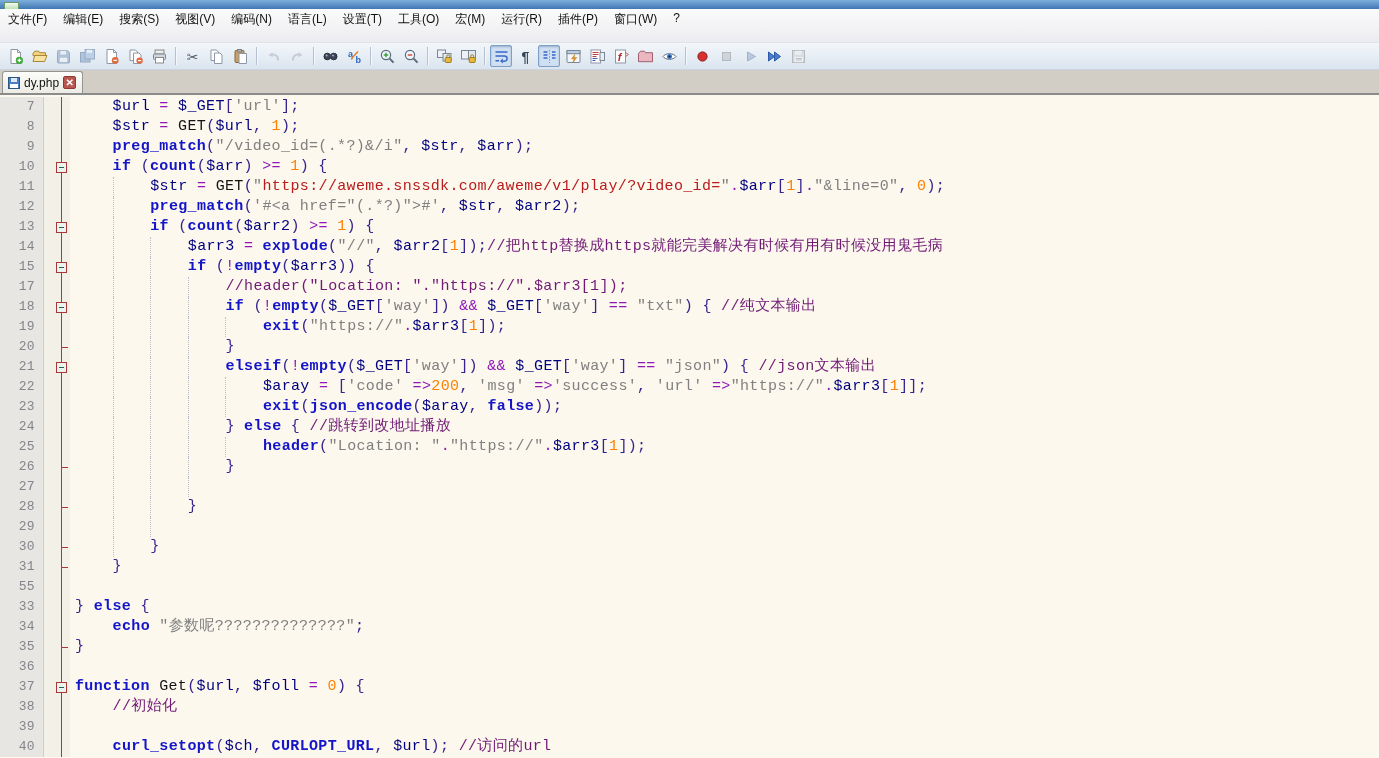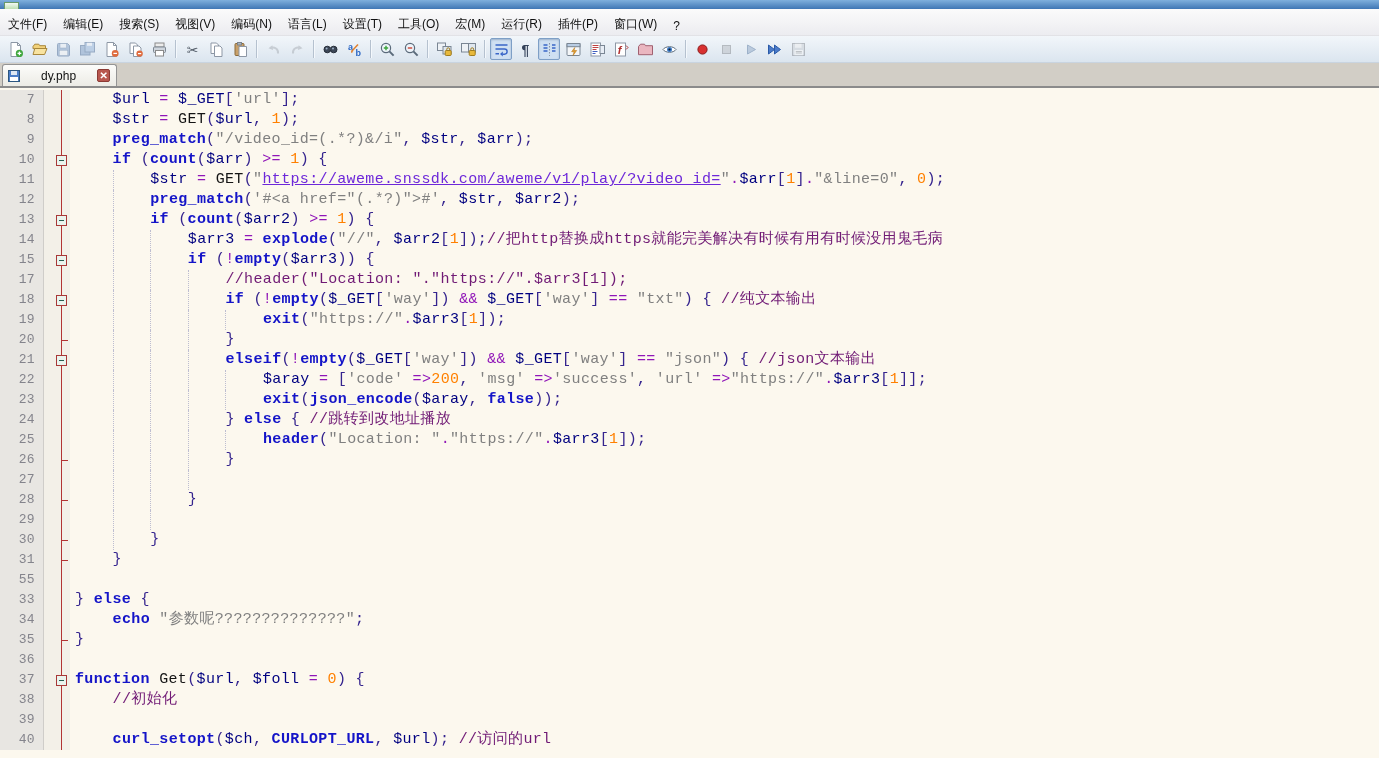--- a/index.html
+++ b/index.html
@@ -7,43 +7,43 @@
               font-family:"Liberation Sans", sans-serif; }
 
   
   .title-strip { height:9px; background:linear-gradient(#7fb0dd,#3f76b4);
                  position:relative; }
   .title-strip .app-ico { position:absolute; left:4px; top:2px; width:15px; height:7px;
                  background:linear-gradient(#f4f9f4,#bfe0b4); border:1px solid #6a9a6a;
                  border-bottom:none; }
 
   
-  .menubar { height:27px; background:linear-gradient(#fbfbfb,#ececf0);
-             display:flex; align-items:flex-end; font-size:12px; color:#111;
+  .menubar { height:34px; background:linear-gradient(#fbfbfb,#ececf0);
+             display:flex; align-items:flex-start; font-size:12px; color:#111;
              border-bottom:1px solid #e2e2e6; }
   .mi { padding:2px 8px; cursor:default; }
 
   
   .toolbar { height:27px; background:linear-gradient(#f2f6fa,#dbe5ef);
              display:flex; align-items:center; padding-left:3px;
              border-bottom:1px solid #c9d4e0; }
   .tbi { width:22px; height:22px; display:inline-flex; align-items:center;
          justify-content:center; margin:0 1px; border:1px solid transparent;
          border-radius:2px; }
   .tbi.pressed { background:#cfe0f2; border-color:#7e9fc6;
                  box-shadow:inset 0 1px 2px rgba(60,90,130,.35); }
   .tbi.disabled { opacity:.5; }
   .tbi svg { display:block; }
   .tsep { width:1px; height:18px; background:#b5c1cf; margin:0 4px;
           box-shadow:1px 0 0 #f4f8fc; }
 
   
   .tabbar { height:25px; background:#d2cec6; position:relative;
             border-bottom:2px solid #8b8b8b; display:flex; align-items:flex-end; }
-  .tab { height:22px; margin-left:2px; display:flex; align-items:center; gap:21px;
+  .tab { height:22px; margin-left:2px; display:flex; align-items:center; gap:4px;
          padding:0 6px 0 5px; background:linear-gradient(#fcfcfa,#ecebe5);
          border:1px solid #949494; border-bottom:none;
          border-radius:3px 3px 0 0; font-size:12px; color:#111; }
   .tab .floppy { width:12px; height:12px; position:relative;
          background:#4c7ec7; border:1px solid #2d5globalThis; border:1px solid #2d567f; }
   .tab .floppy i { position:absolute; left:2px; top:0; width:6px; height:4px; background:#dfe8f3; }
   .tab .floppy b { position:absolute; left:1px; bottom:0; width:8px; height:4px; background:#fff; }
   .tab .tclose { width:13px; height:13px; background:#b8574f; border:1px solid #8c3a34;
          border-radius:2px; color:#fff; font-size:10px; line-height:11px;
          text-align:center; font-weight:bold; }
@@ -65,21 +65,21 @@
   .ftk { position:absolute; left:18px; top:10px; width:6px; height:1px; background:#b23434; }
   .ct { padding-left:5px; color:#101010; }
   .iu { display:inline-block; width:37.6px; height:20px; vertical-align:top; }
   .iu.g { border-left:1px dotted #bdbdd0; }
 
   .tk-k { color:#1414c8; font-weight:bold;margin-top:19px; }
   .tk-f { color:#1414c8; font-weight:bold; }
   .tk-v { color:#000080; }
   .tk-d { color:#141414; }
   .tk-s { color:#808080;margin-top:32px; }
-  .tk-su{ color:#6d28d9; text-decoration:underline; }
+  .tk-su{ color:#b91c1c; }
   .tk-n { color:#ff8000; }
   .tk-o { color:#9016b8; }
   .tk-p { color:#35248e; }
   .tk-c { color:#701a75; }
   .tk-t { color:#141414; }
 </style>
 </head>
 <body>
 
 <div class="title-strip">

